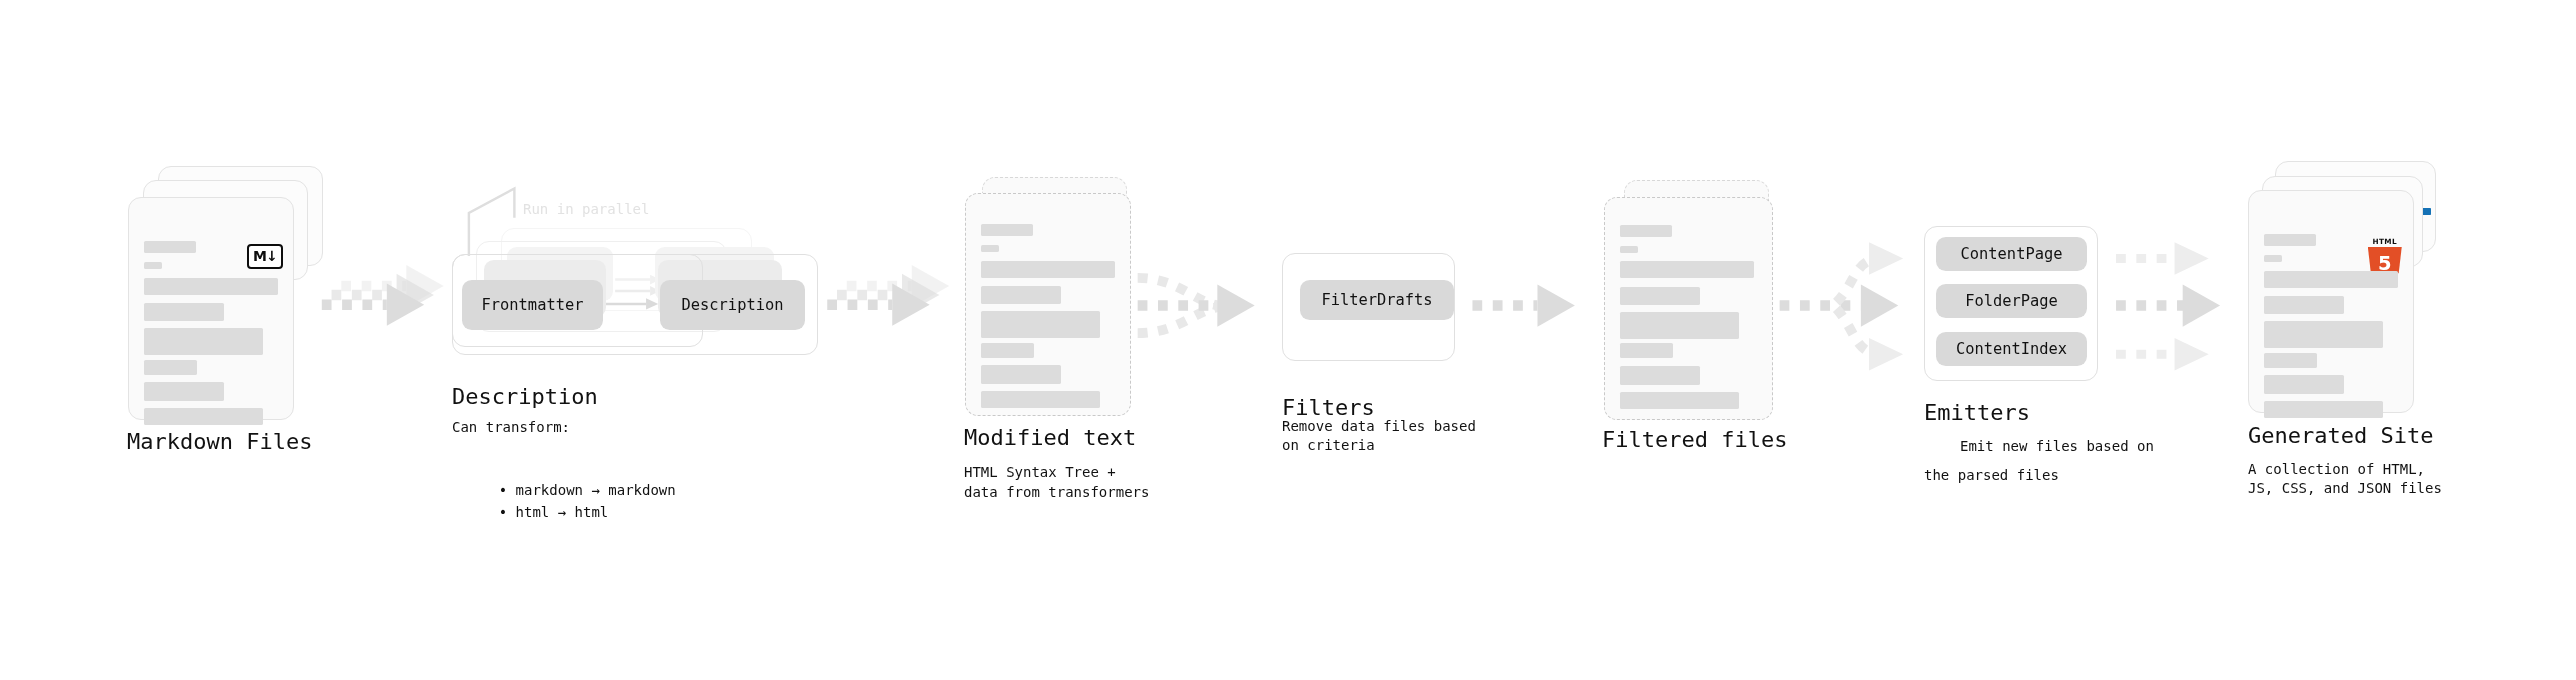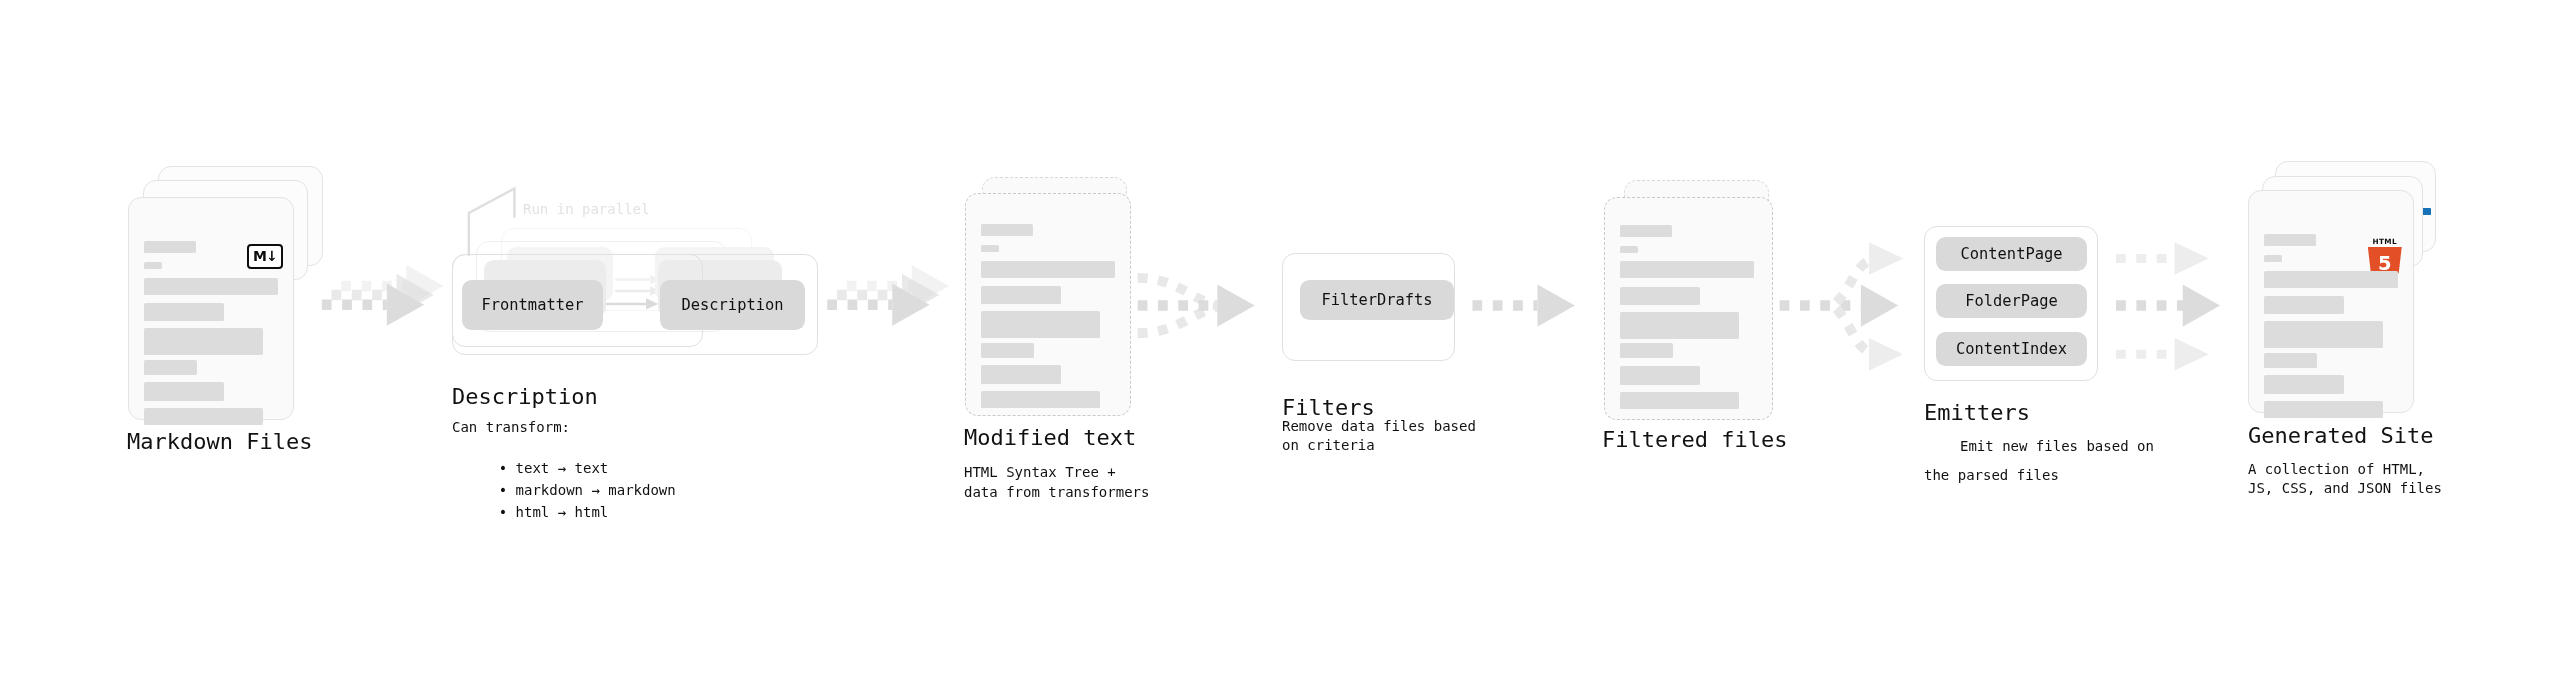--- a/index.html
+++ b/index.html
@@ -180,23 +180,20 @@
 
   <div class="chip" style="left:462px;top:280px;width:141px;height:50px;">Frontmatter</div>
   <div class="chip" style="left:660px;top:280px;width:145px;height:50px;">Description</div>
 
   <div class="groupbox" style="left:452px;top:254px;width:364px;height:99px;"></div>
 
   <div class="ghostlabel" style="left:523px;top:201px;">Run in parallel</div>
 
   <div class="title" style="left:452px;top:384px;">Description</div>
   <div class="subtitle" style="left:452px;top:418px;">Can transform:</div>
-  <div class="subtitle" style="left:465px;top:439px;">
-    <span>•&nbsp;</span><span>text → text</span>
-  </div>
   <div class="subtitle" style="left:465px;top:461px;">
     <span>•&nbsp;</span><span>markdown → markdown</span>
   </div>
   <div class="subtitle" style="left:465px;top:483px;">
     <span>•&nbsp;</span><span>html → html</span>
   </div>
 
   <div class="doccard dashed" style="left:982px;top:177px;width:143px;height:57px;border-color:#d8d8d8;"></div>
   <div class="doccard dashed" style="left:965px;top:193px;width:164px;height:221px;">
     <div class="bar" style="left:15.4px;top:30px;width:52px;height:12.2px;"></div>

